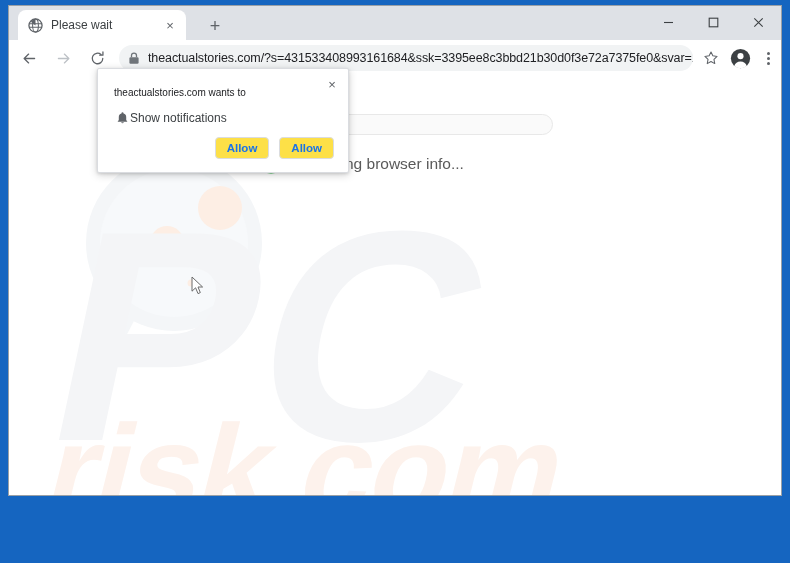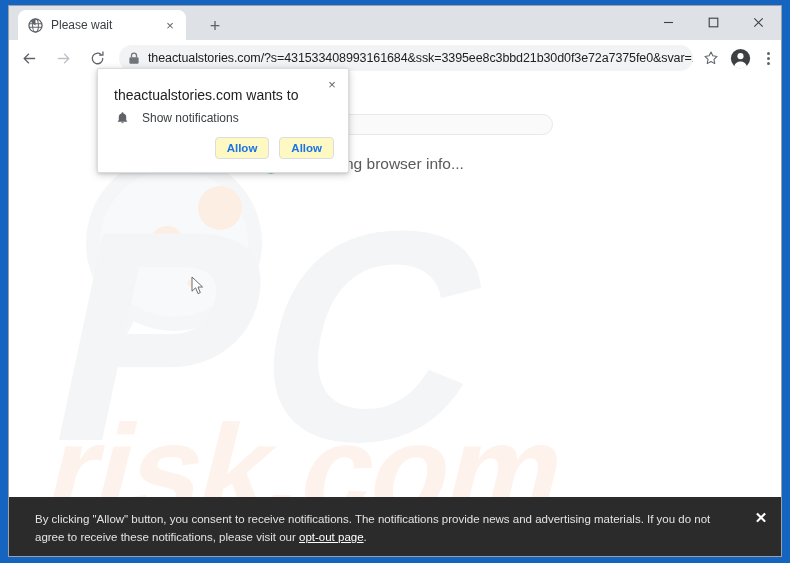--- a/index.html
+++ b/index.html
@@ -6,21 +6,21 @@
   body{
     width:790px;height:563px;overflow:hidden;
     background:#0b63ce;
     font-family:"Liberation Sans", sans-serif;
     -webkit-font-smoothing:antialiased;
   }
   .screen{position:relative;width:790px;height:563px;background:#1565c0;}
 
   
   .win-frame{
-    position:absolute;left:8px;top:5px;width:774px;height:552px;
+    position:absolute;left:8px;top:5px;width:774px;height:491px;
     background:#dee1e6;border:1px solid #9aa0a6;box-sizing:border-box;
     overflow:hidden;
   }
 
   
   .tabstrip{position:absolute;left:0;top:0;width:100%;height:34px;background:#dee1e6;}
   .tab{
     position:absolute;left:9px;top:4px;width:168px;height:30px;
     background:#fff;border-radius:8px 8px 0 0;
     display:flex;align-items:center;
@@ -165,33 +165,33 @@
     box-shadow:0 2px 8px rgba(0,0,0,0.18), 0 1px 3px rgba(0,0,0,0.12);
     z-index:40;
   }
   .perm-close{
     position:absolute;right:6px;top:5px;width:20px;height:20px;
     display:flex;align-items:center;justify-content:center;
     color:#5f6368;font-size:13px;line-height:1;
   }
   .perm-title{
     position:absolute;left:16px;top:18px;
-    font-size:14px;color:#202124;white-space:nowrap;
+    font-size:10px;color:#202124;white-space:nowrap;
   }
   .perm-row{
     position:absolute;left:16px;top:41px;display:flex;align-items:center;
   }
   .perm-bell{width:16px;height:16px;display:flex;align-items:center;justify-content:center;}
-  .perm-option{margin-left:12px;font-size:12px;color:#3c4043;white-space:nowrap;}
+  .perm-option{font-size:12px;color:#3c4043;white-space:nowrap;}
   .perm-actions{
     position:absolute;right:14px;bottom:13px;display:flex;gap:10px;
   }
   .perm-btn{
     min-width:46px;height:22px;padding:0 11px;
-    border:1px solid #dadce0;border-radius:4px;background:#fef9c3;
+    border:1px solid #dadce0;border-radius:4px;background:#fde047;
     color:#1a73e8;font-size:11.5px;font-weight:bold;
     display:flex;align-items:center;justify-content:center;
     box-sizing:border-box;font-family:"Liberation Sans",sans-serif;
   }
 </style>
 </head>
 <body>
 
 <div class="screen">
   <div class="win-frame">

